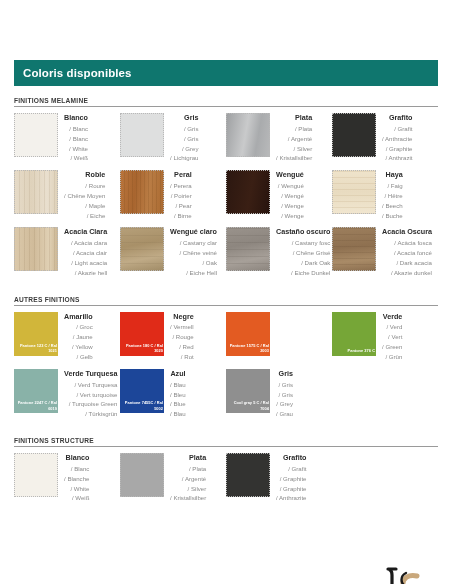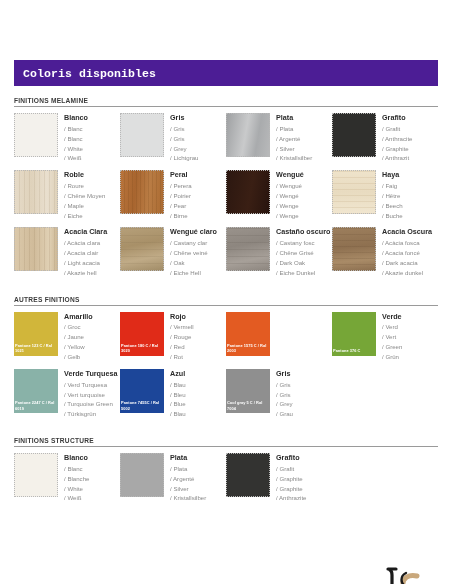--- a/index.html
+++ b/index.html
@@ -19,26 +19,25 @@
     width: 452px;
     height: 584px;
     box-sizing: border-box;
     padding: 0 14px;
   }
 
   
   .title-bar {
     margin-top: 60px;
     height: 26px;
-    background: #4c1d95;
+    background: #0f766e;
     display: flex;
     align-items: center;
     padding-left: 9px;
     box-sizing: border-box;
-    font-family: Liberation Mono, monospace;
   }
   .title-bar .title-text {
     color: #ffffff;
     font-size: 11.5px;
     font-weight: bold;
     letter-spacing: 0.1px;
   }
 
   
   .section {
@@ -60,20 +59,21 @@
     flex-wrap: wrap;
     margin-top: 6px;
   }
   .cell {
     width: 25%;
     box-sizing: border-box;
     display: flex;
     align-items: flex-start;
     padding-right: 0;
     margin-bottom: 7px;
+    text-align: right;
   }
   .swatch {
     width: 44px;
     height: 44px;
     flex: 0 0 44px;
     position: relative;
     overflow: hidden;
     background-color: #ddd;
   }
   .swatch.dotted {
@@ -314,21 +314,21 @@
               <div class="alt">/ Jaune</div>
               <div class="alt">/ Yellow</div>
               <div class="alt">/ Gelb</div>
             </div>
           </div>
           <div class="cell">
             <div class="swatch" style="background-color: rgb(224, 43, 24);">
               <div class="pantone-tag" style="color: rgb(255, 255, 255);">Pantone 180 C / Ral 3020</div>
             </div>
             <div class="labels">
-              <div class="name">Rojo</div>
+              <div class="name">Negre</div>
               <div class="alt">/ Vermell</div>
               <div class="alt">/ Rouge</div>
               <div class="alt">/ Red</div>
               <div class="alt">/ Rot</div>
             </div>
           </div>
           <div class="cell">
             <div class="swatch" style="background-color: rgb(227, 91, 34);">
               <div class="pantone-tag" style="color: rgb(255, 255, 255);">Pantone 1575 C / Ral 2003</div>
             </div>

